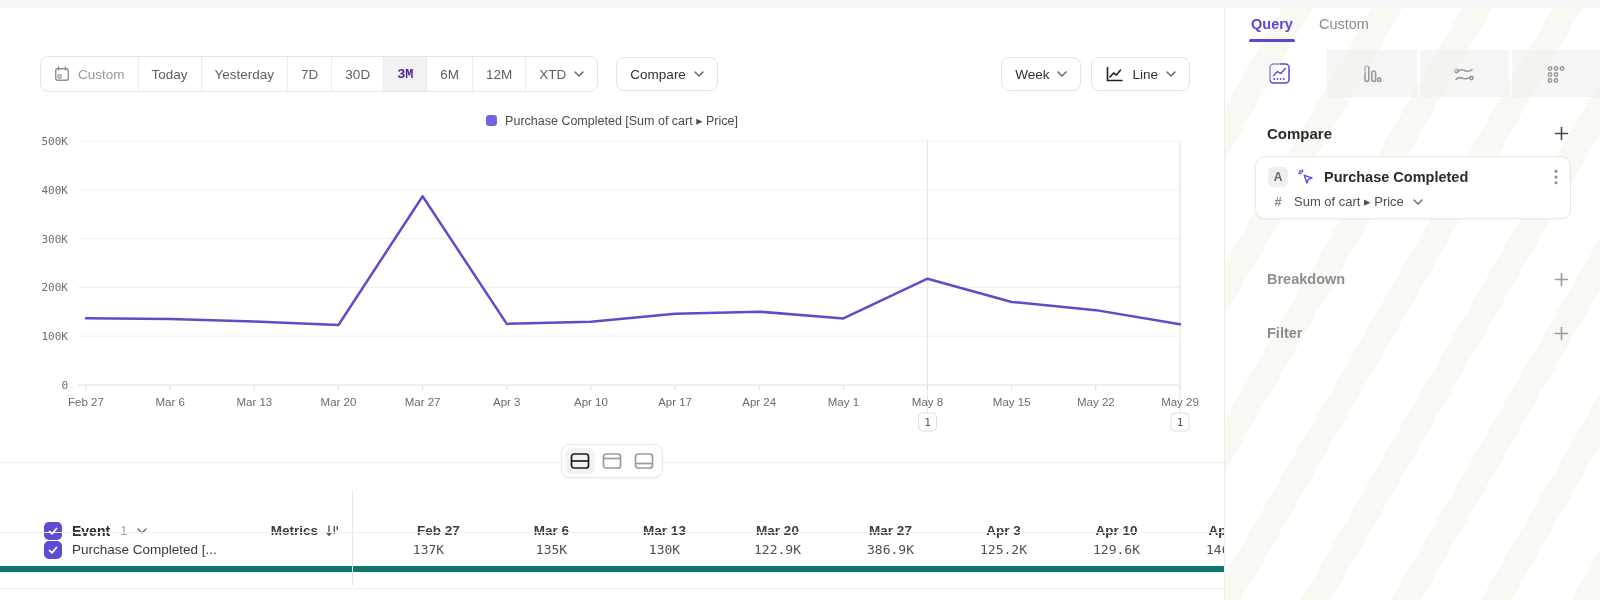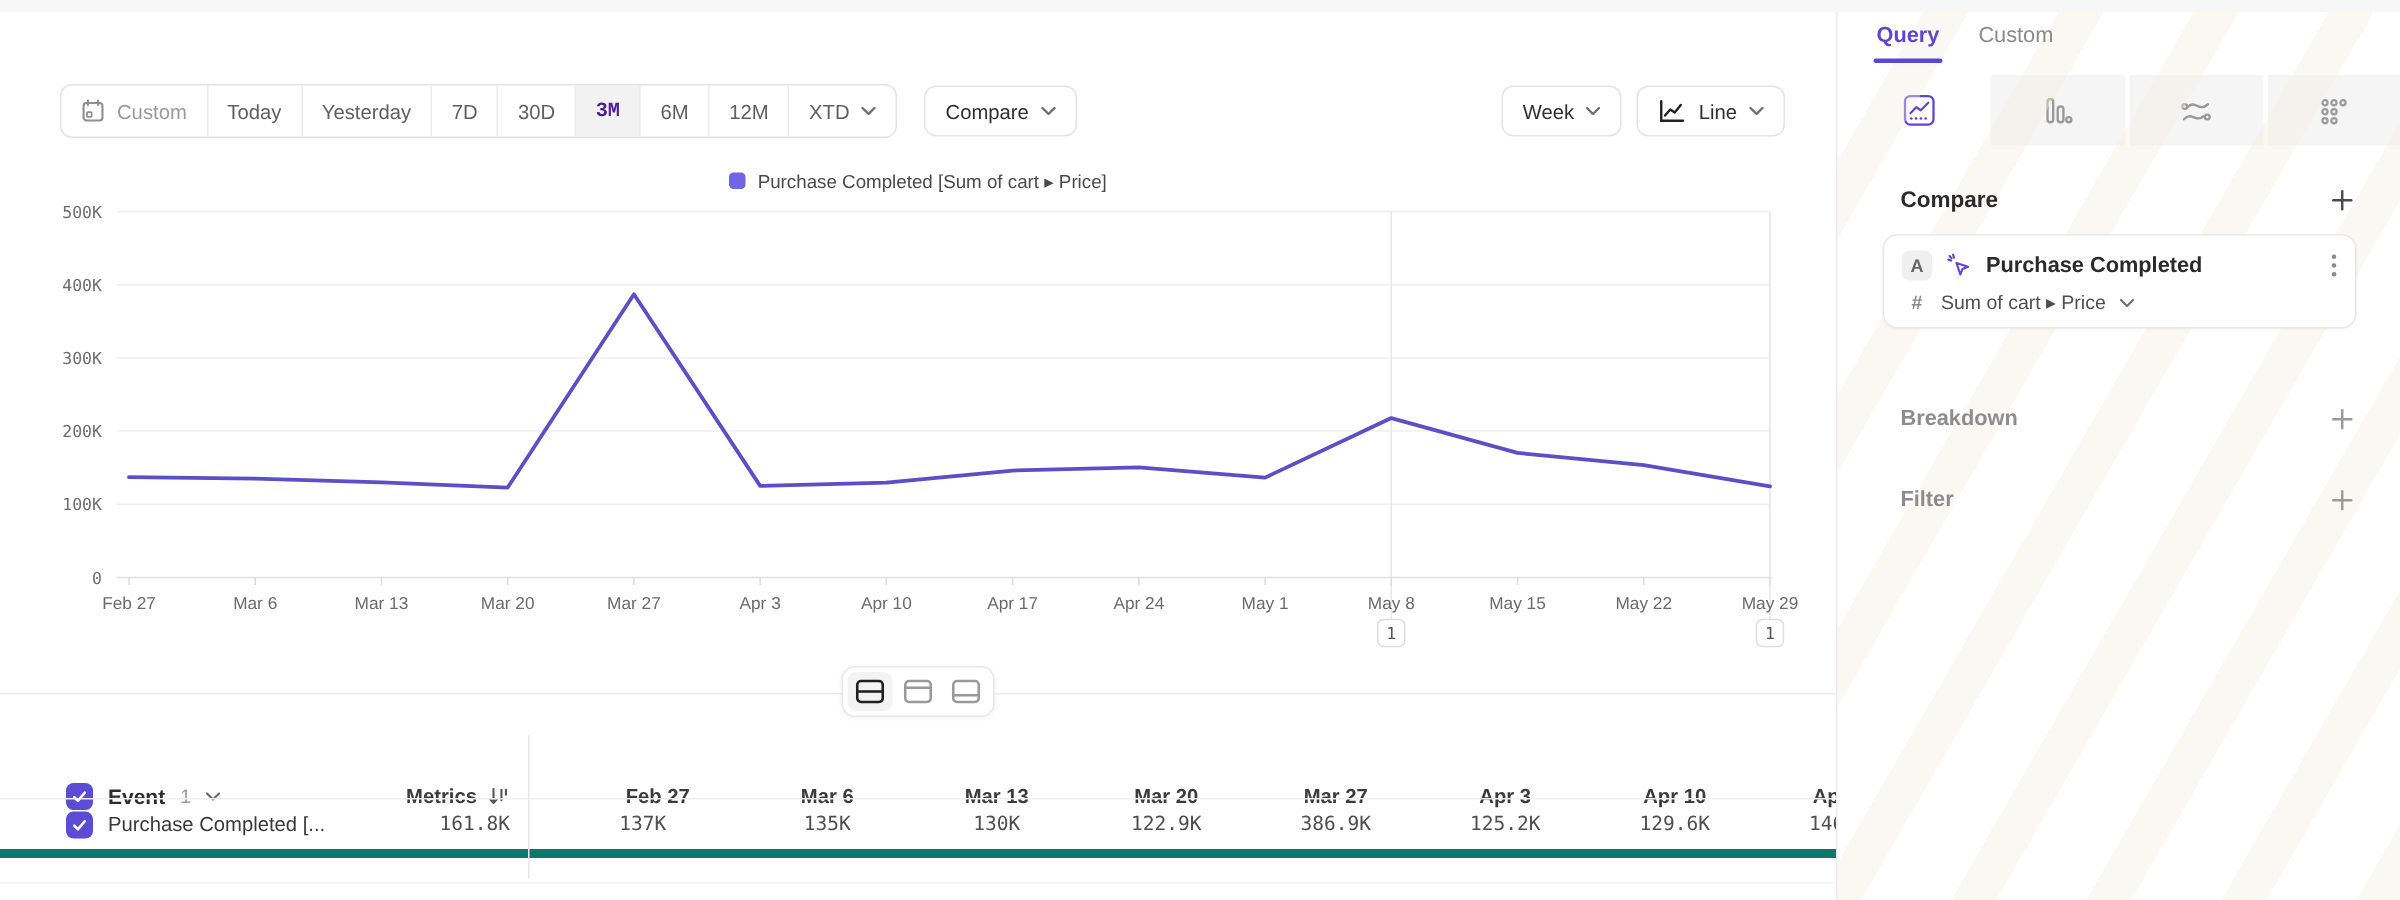--- a/index.html
+++ b/index.html
@@ -298,23 +298,20 @@
 
     <div class="trow" id="trow">
       <div class="event-cell">
         <span class="checkbox">
           <svg width="12" height="12" viewBox="0 0 12 12">
               <polyline points="2.5,6.5 5,8.8 9.5,3.5" stroke="#fff" stroke-width="1.8" fill="none" stroke-linecap="round" stroke-linejoin="round"></polyline>
             </svg>
         </span>
         <span class="row-name">Purchase Completed [...</span>
       </div>
-      <div class="avg-cell">
-        <span class="val">161.8K</span>
-      </div>
     <div class="col-cell" style="left: 372px;">
           <span class="val">137K</span>
         </div>
         <div class="col-cell" style="left: 495px;">
           <span class="val">135K</span>
         </div>
         <div class="col-cell" style="left: 608px;">
           <span class="val">130K</span>
         </div>
         <div class="col-cell" style="left: 721px;">

